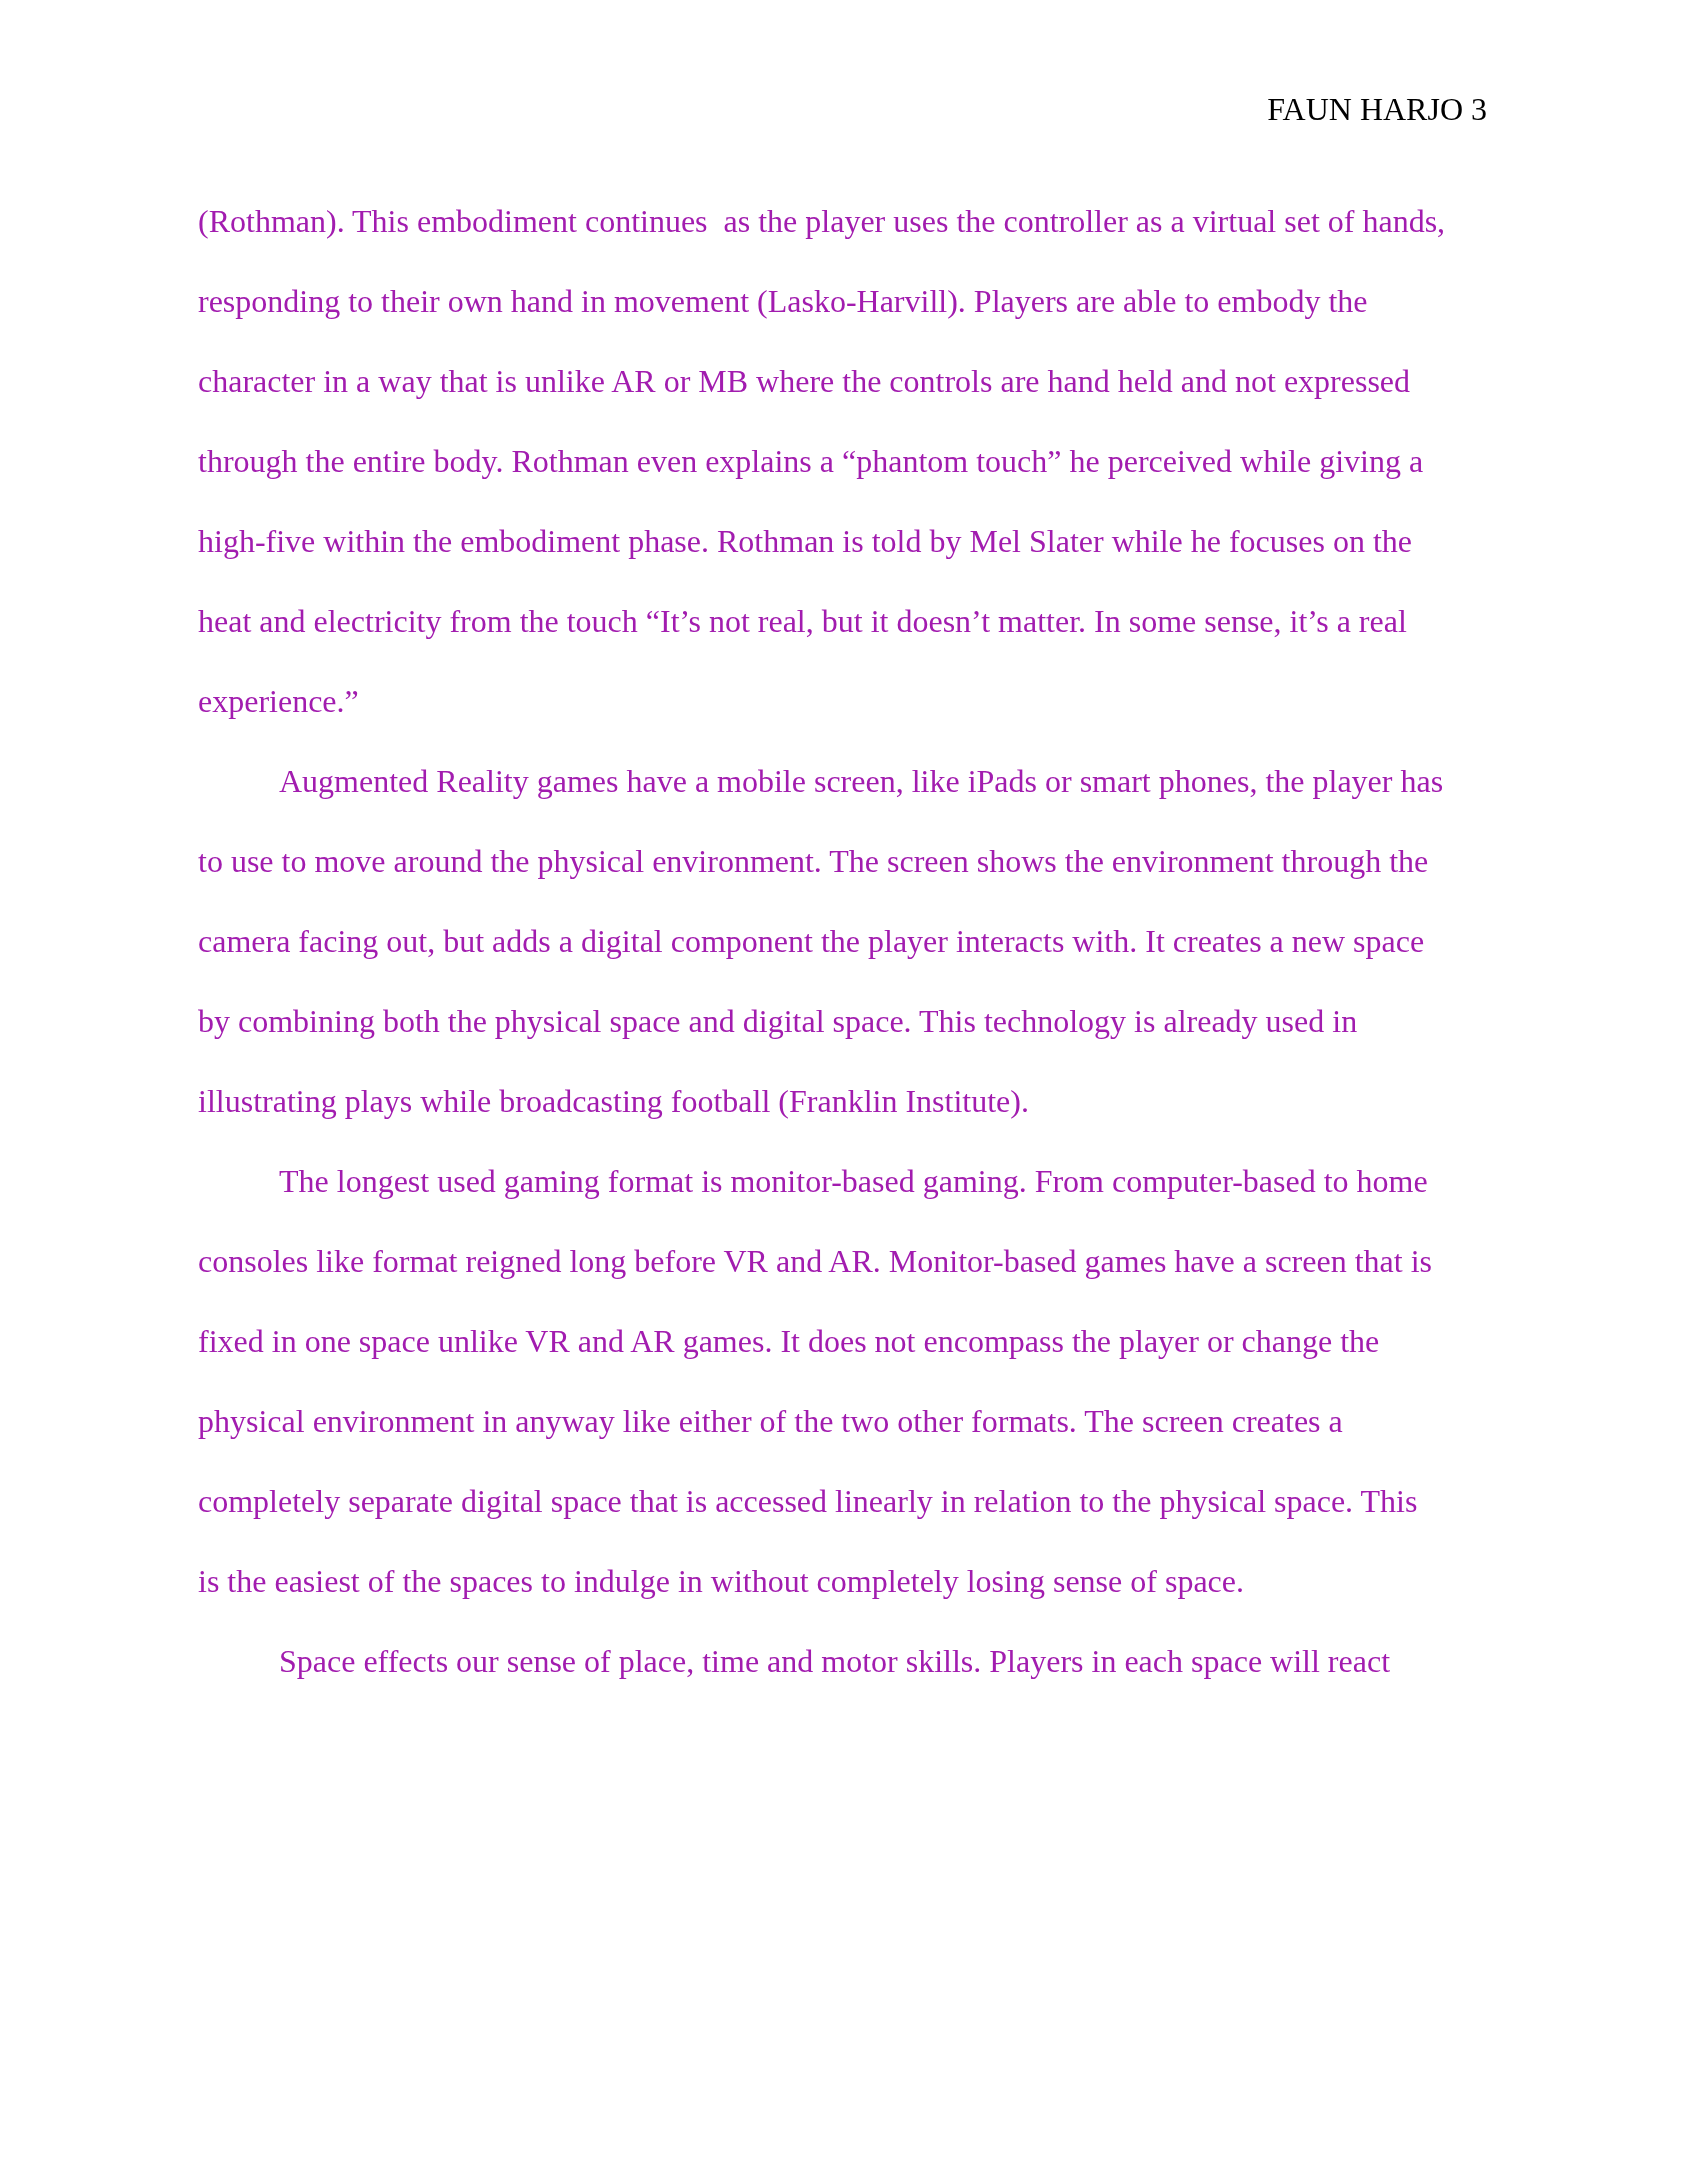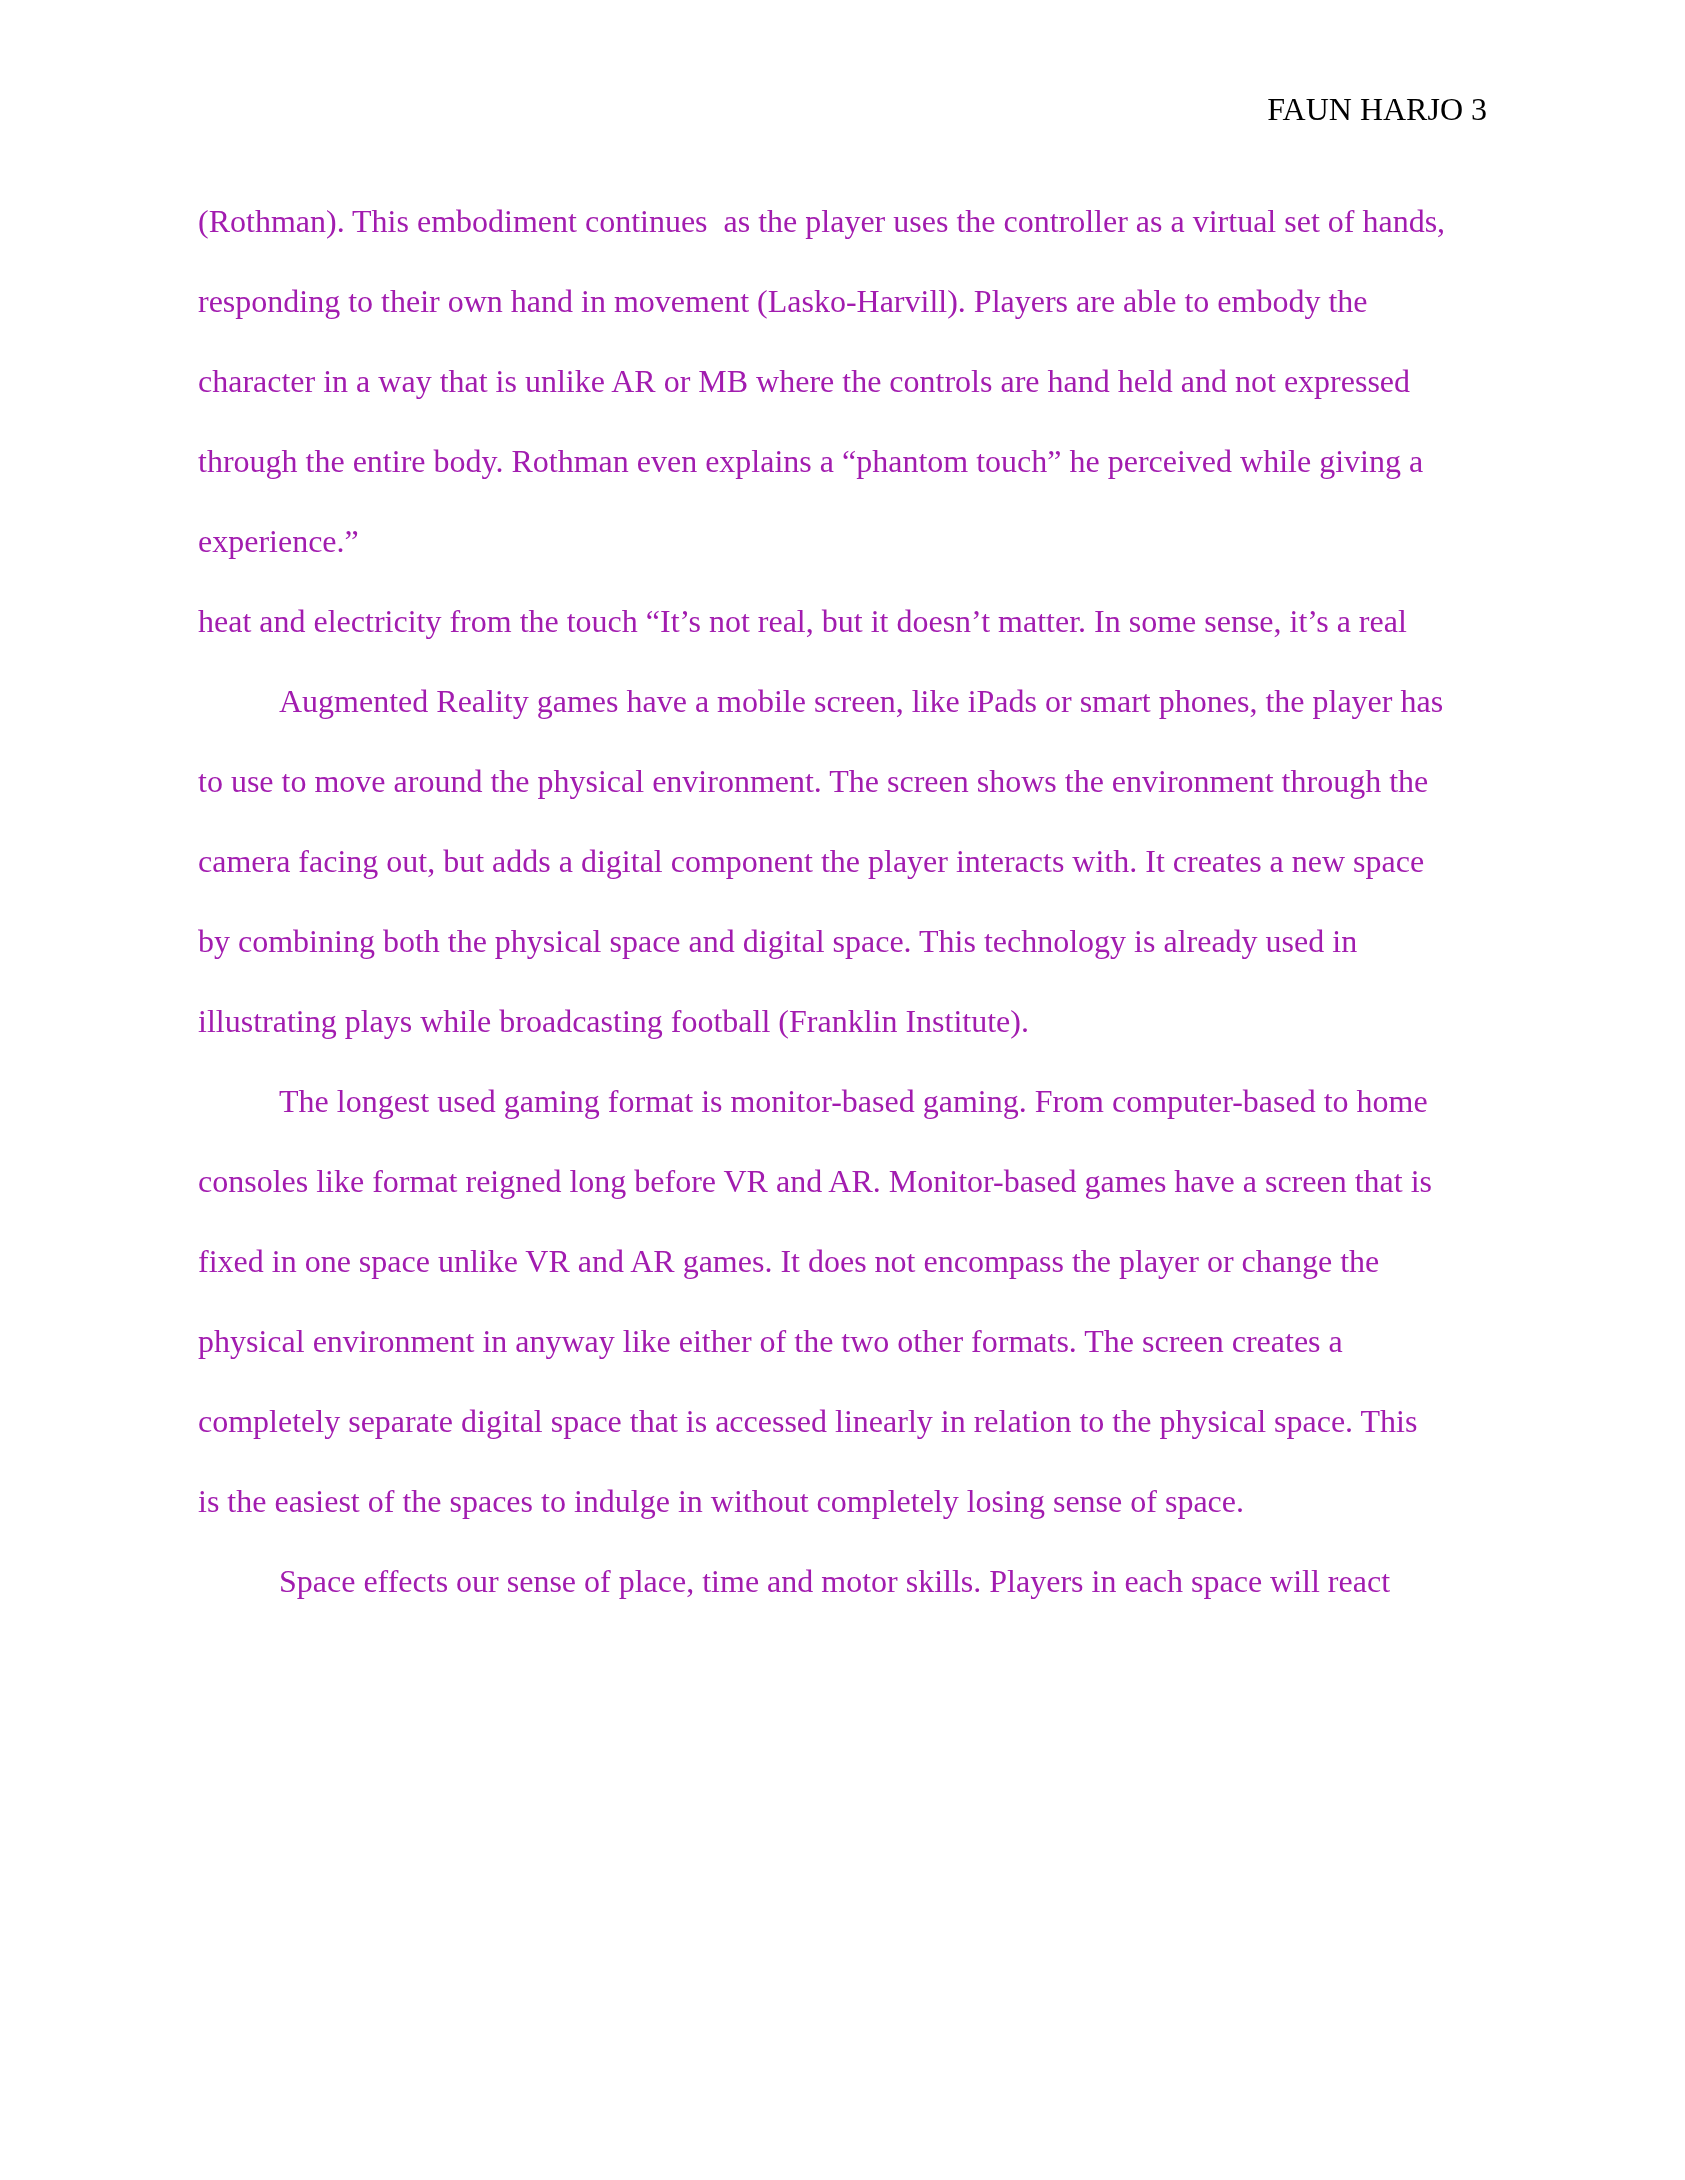--- a/index.html
+++ b/index.html
@@ -48,22 +48,23 @@
 
 <div class="page">
 
   <div class="running-head">FAUN HARJO 3</div>
 
   <div class="body-text">
     <div class="line">(Rothman). This embodiment continues  as the player uses the controller as a virtual set of hands,</div>
     <div class="line">responding to their own hand in movement (Lasko-Harvill). Players are able to embody the</div>
     <div class="line">character in a way that is unlike AR or MB where the controls are hand held and not expressed</div>
     <div class="line">through the entire body. Rothman even explains a “phantom touch” he perceived while giving a</div>
+    <div class="line">high-five within the embodiment phase. Rothman is told by Mel Slater while he focuses on the</div>
+    <div class="line">heat and electricity from the touch “It’s not real, but it doesn’t matter. In some sense, it’s a real</div>
     <div class="line">experience.”</div>
-    <div class="line">heat and electricity from the touch “It’s not real, but it doesn’t matter. In some sense, it’s a real</div>
     <div class="line indent">Augmented Reality games have a mobile screen, like iPads or smart phones, the player has</div>
     <div class="line">to use to move around the physical environment. The screen shows the environment through the</div>
     <div class="line">camera facing out, but adds a digital component the player interacts with. It creates a new space</div>
     <div class="line">by combining both the physical space and digital space. This technology is already used in</div>
     <div class="line">illustrating plays while broadcasting football (Franklin Institute).</div>
     <div class="line indent">The longest used gaming format is monitor-based gaming. From computer-based to home</div>
     <div class="line">consoles like format reigned long before VR and AR. Monitor-based games have a screen that is</div>
     <div class="line">fixed in one space unlike VR and AR games. It does not encompass the player or change the</div>
     <div class="line">physical environment in anyway like either of the two other formats. The screen creates a</div>
     <div class="line">completely separate digital space that is accessed linearly in relation to the physical space. This</div>

